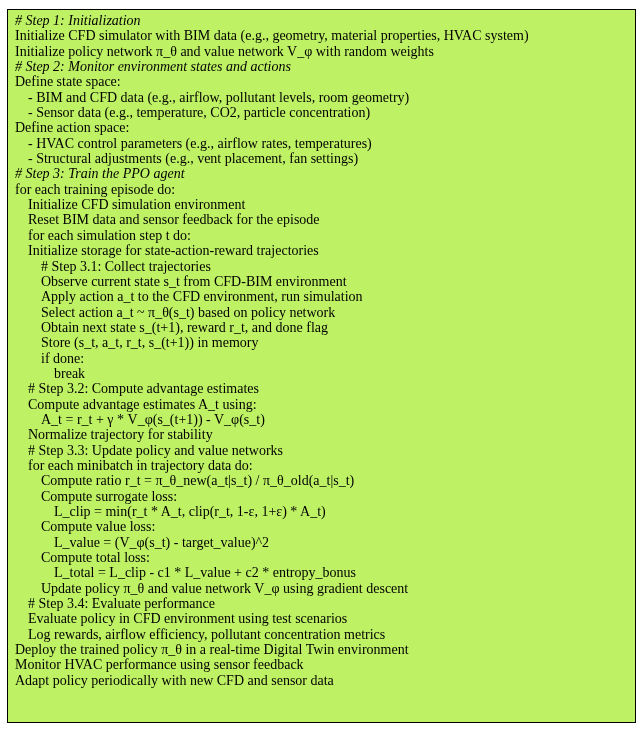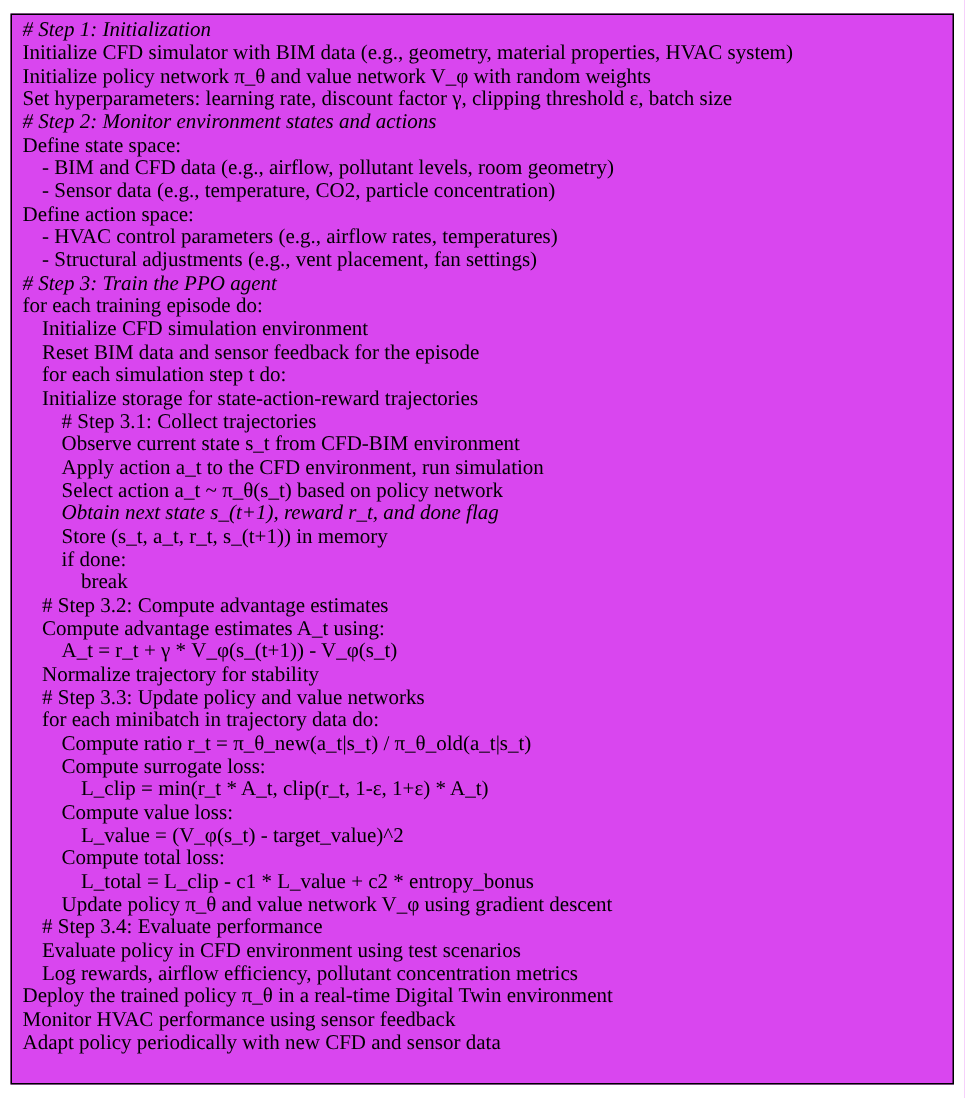--- a/index.html
+++ b/index.html
@@ -10,60 +10,59 @@
     font-family: "Liberation Serif", "DejaVu Serif", serif;
     overflow: hidden;
   }
   .algo-box {
     position: absolute;
     left: 7px;
     top: 9px;
     width: 629px;
     height: 714px;
     border: 1px solid #000000;
-    background: #d946ef;
+    background: #bef264;
     padding: 3px 6px 3px 7px;
     overflow: hidden;
   }
   .line {
     font-size: 14px;
     line-height: 15.35px;
     color: #000000;
     white-space: nowrap;
   }
   .line.comment {
     font-style: italic;
   }
 </style>
 </head>
 <body>
 
 <div class="algo-box">
     <div class="line comment" style="padding-left: 0px;"># Step 1: Initialization</div>
     <div class="line" style="padding-left: 0px;">Initialize CFD simulator with BIM data (e.g., geometry, material properties, HVAC system)</div>
     <div class="line" style="padding-left: 0px;">Initialize policy network π_θ and value network V_φ with random weights</div>
-    <div class="line" style="padding-left: 0px;">Set hyperparameters: learning rate, discount factor γ, clipping threshold ε, batch size</div>
     <div class="line comment" style="padding-left: 0px;"># Step 2: Monitor environment states and actions</div>
     <div class="line" style="padding-left: 0px;">Define state space:</div>
     <div class="line" style="padding-left: 13px;">- BIM and CFD data (e.g., airflow, pollutant levels, room geometry)</div>
     <div class="line" style="padding-left: 13px;">- Sensor data (e.g., temperature, CO2, particle concentration)</div>
     <div class="line" style="padding-left: 0px;">Define action space:</div>
     <div class="line" style="padding-left: 13px;">- HVAC control parameters (e.g., airflow rates, temperatures)</div>
     <div class="line" style="padding-left: 13px;">- Structural adjustments (e.g., vent placement, fan settings)</div>
     <div class="line comment" style="padding-left: 0px;"># Step 3: Train the PPO agent</div>
     <div class="line" style="padding-left: 0px;">for each training episode do:</div>
     <div class="line" style="padding-left: 13px;">Initialize CFD simulation environment</div>
     <div class="line" style="padding-left: 13px;">Reset BIM data and sensor feedback for the episode</div>
     <div class="line" style="padding-left: 13px;">for each simulation step t do:</div>
     <div class="line" style="padding-left: 13px;">Initialize storage for state-action-reward trajectories</div>
     <div class="line" style="padding-left: 26px;"># Step 3.1: Collect trajectories</div>
     <div class="line" style="padding-left: 26px;">Observe current state s_t from CFD-BIM environment</div>
     <div class="line" style="padding-left: 26px;">Apply action a_t to the CFD environment, run simulation</div>
     <div class="line" style="padding-left: 26px;">Select action a_t ~ π_θ(s_t) based on policy network</div>
-    <div class="line" style="padding-left: 26px; font-style: italic;">Obtain next state s_(t+1), reward r_t, and done flag</div>
+    <div class="line" style="padding-left: 26px;">Obtain next state s_(t+1), reward r_t, and done flag</div>
     <div class="line" style="padding-left: 26px;">Store (s_t, a_t, r_t, s_(t+1)) in memory</div>
     <div class="line" style="padding-left: 26px;">if done:</div>
     <div class="line" style="padding-left: 39px;">break</div>
     <div class="line" style="padding-left: 13px;"># Step 3.2: Compute advantage estimates</div>
     <div class="line" style="padding-left: 13px;">Compute advantage estimates A_t using:</div>
     <div class="line" style="padding-left: 26px;">A_t = r_t + γ * V_φ(s_(t+1)) - V_φ(s_t)</div>
     <div class="line" style="padding-left: 13px;">Normalize trajectory for stability</div>
     <div class="line" style="padding-left: 13px;"># Step 3.3: Update policy and value networks</div>
     <div class="line" style="padding-left: 13px;">for each minibatch in trajectory data do:</div>
     <div class="line" style="padding-left: 26px;">Compute ratio r_t = π_θ_new(a_t|s_t) / π_θ_old(a_t|s_t)</div>

